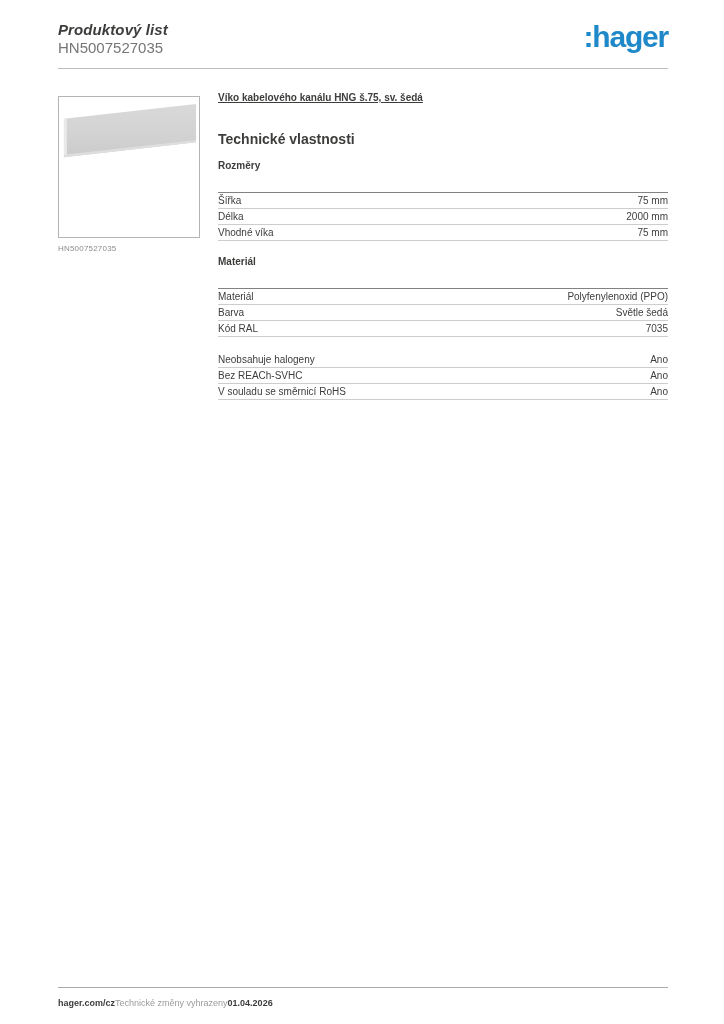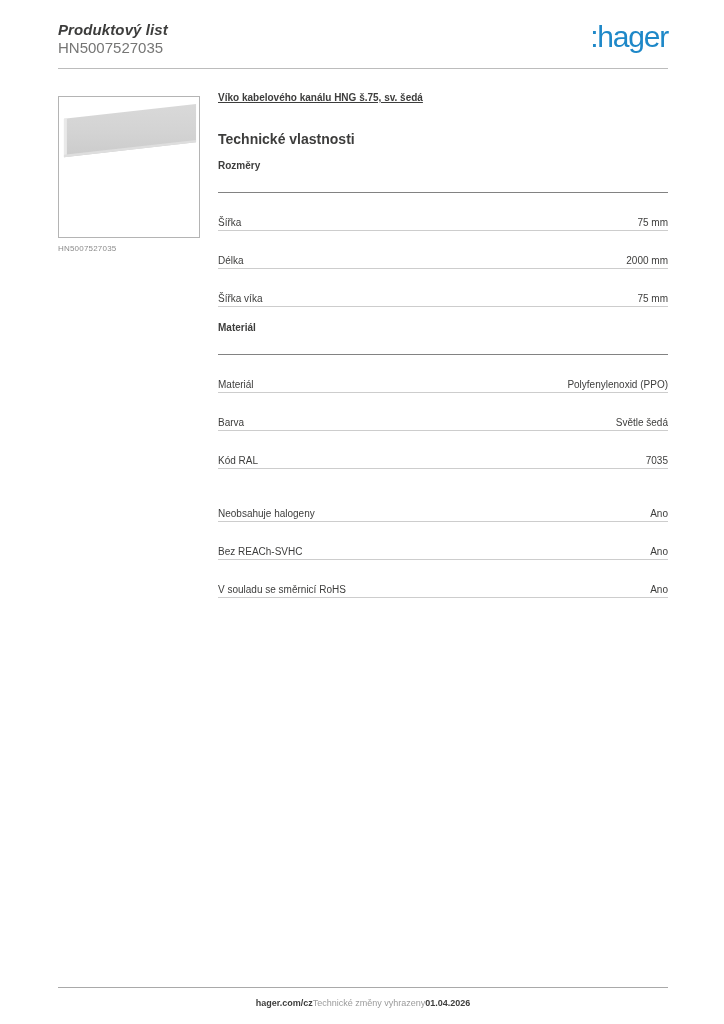--- a/index.html
+++ b/index.html
@@ -12,21 +12,21 @@
     overflow: hidden;
   }
   .page { position: absolute; inset: 0; background: #ffffff; }
 
   
   .header-left { position: absolute; left: 58px; top: 21px; }
   .doc-title { font-size: 15px; font-weight: bold; color: #3d3d3c; line-height: 18px; letter-spacing: 0.1px; font-style: italic; }
   .doc-ref   { font-size: 15px; font-weight: normal; color: #767675; line-height: 17px; }
   .logo {
     position: absolute; right: 56px; top: 22px;
-    font-size: 30px; font-weight: normal; color: #1e88c8;
+    font-size: 30px; font-weight: bold; color: #1e88c8;
     letter-spacing: -1.2px; line-height: 30px;
   }
   .header-rule {
     position: absolute; left: 58px; right: 56px; top: 68px;
     border-top: 1px solid #bcbcbc; height: 0;
   }
 
   
   .product-image-box {
     position: absolute; left: 58px; top: 96px;
@@ -50,30 +50,30 @@
     font-size: 10px; font-weight: bold; color: #3d3d3c;
     padding-bottom: 21px; border-bottom: 1px solid #828282;
     line-height: 11px;
   }
   .spec-row {
     display: flex; justify-content: space-between; align-items: baseline;
     font-size: 10px; line-height: 10px;
     padding: 3px 0 2px 0;
     border-bottom: 1px solid #cdcdcd;
   }
-  .spec-label { color: #3d3d3c; margin-top: 22px; }
+  .spec-label { color: #3d3d3c; }
   .spec-value { color: #3d3d3c; text-align: right; }
 
   
   .footer {
     position: absolute; left: 58px; right: 56px; top: 987px;
     border-top: 1px solid #a9a9a9;
   }
   .footer-row {
-    display: flex; justify-content: center; align-items: baseline;
+    display: flex; justify-content: flex-start; align-items: baseline;
     padding-top: 10px; font-size: 9px;
   }
   .footer-left  { font-weight: bold; color: #3d3d3c; }
   .footer-center{ color: #9b9b9b; }
   .footer-right { font-weight: bold; color: #3d3d3c; }
 </style>
 </head>
 <body>
 
 <div class="page">
@@ -109,21 +109,21 @@
           <div class="section-heading">Rozměry</div>
           <div class="spec-row">
             <span class="spec-label">Šířka</span>
             <span class="spec-value">75 mm</span>
           </div>
           <div class="spec-row">
             <span class="spec-label">Délka</span>
             <span class="spec-value">2000 mm</span>
           </div>
           <div class="spec-row">
-            <span class="spec-label">Šířka víka</span>
+            <span class="spec-label">Vhodné víka</span>
             <span class="spec-value">75 mm</span>
           </div>
         </div>
         <div class="section">
           <div class="section-heading">Materiál</div>
           <div class="spec-row">
             <span class="spec-label">Materiál</span>
             <span class="spec-value">Polyfenylenoxid (PPO)</span>
           </div>
           <div class="spec-row">

